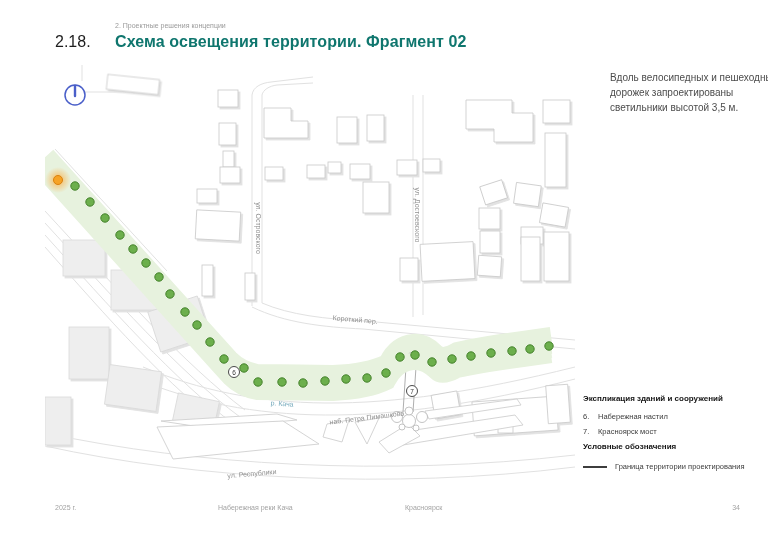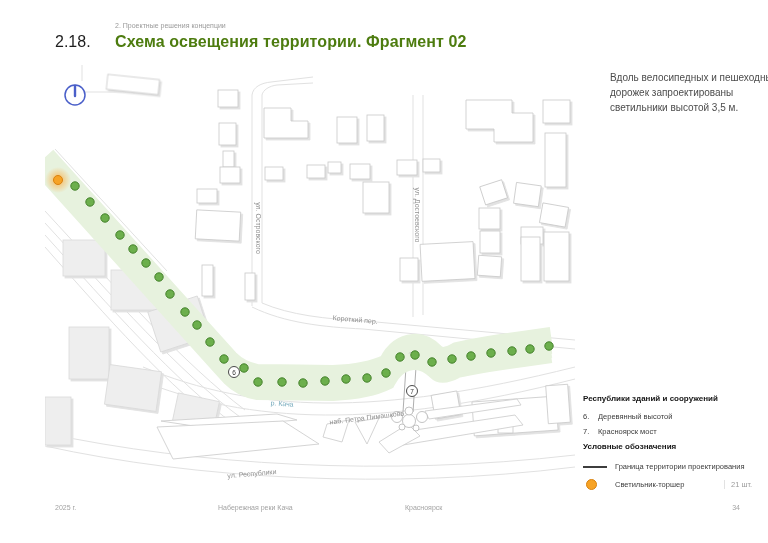--- a/index.html
+++ b/index.html
@@ -1,21 +1,21 @@
 <!DOCTYPE html>
 <html><head>
 <meta charset="utf-8">
 <style>
   html,body{margin:0;padding:0;background:#fff;}
   .page{position:relative;width:768px;height:543px;background:#fff;overflow:hidden;
         font-family:"Liberation Sans",sans-serif;color:#222;}
   .crumb{position:absolute;left:115px;top:22px;font-size:7px;color:#9a9a9a;}
   .titlerow{position:absolute;left:55px;top:33px;display:flex;align-items:baseline;}
   .sec-num{font-size:16px;color:#1d1d1d;width:60px;font-weight:400;}
-  .page-title{font-size:16px;font-weight:700;color:#4d7c0f;margin:0;letter-spacing:.1px;}
+  .page-title{font-size:16px;font-weight:700;color:#0f766e;margin:0;letter-spacing:.1px;}
   .map-wrap{position:absolute;left:45px;top:65px;width:530px;height:448px;}
   svg{font-family:"Liberation Sans",sans-serif;}
   .roads path,.roads line{stroke:#e1e1e1;fill:none;stroke-width:1;}
   .bld{filter:drop-shadow(2px 2.5px 0 #e2e2e2);}
   .bld rect,.bld path{fill:#fff;stroke:#c8c8c8;stroke-width:.8;}
   .bld .g{fill:#eeeeee;stroke:#d9d9d9;}
   .isl path{fill:#fff;stroke:#cfcfcf;stroke-width:.9;}
   .maplbl{fill:#8f8f8f;font-size:7px;}
   .river-lbl{fill:#74a9bb;}
   .note{position:absolute;left:610px;top:70px;width:174px;font-size:10px;color:#4c4c4c;line-height:1.5;}
@@ -215,45 +215,38 @@
       <g>
         <circle cx="30" cy="30" r="10" fill="#fff" stroke="#4A5FC9" stroke-width="1.5"></circle>
         <line x1="30" y1="31" x2="30" y2="21" stroke="#4A5FC9" stroke-width="2.4" stroke-linecap="round"></line>
       </g>
     </svg>
   </div>
 
   <div class="note">Вдоль велосипедных и пешеходных дорожек запроектированы светильники высотой 3,5 м.</div>
 
   <div class="legend">
-    <h3 class="lg-title">Республики зданий и сооружений</h3>
+    <h3 class="lg-title">Экспликация зданий и сооружений</h3>
     <div class="ex-row">
       <span class="ex-num">6.</span>
-      <span>Деревянный высотой</span>
+      <span>Набережная настил</span>
     </div>
     <div class="ex-row">
       <span class="ex-num">7.</span>
       <span>Красноярск мост</span>
     </div>
 
     <div class="sym-block">
       <h3 class="lg-title">Условные обозначения</h3>
       <div class="sym-row">
         <span class="sym-sw">
             <span class="sym-line"></span>
           </span>
         <span class="sym-label">Граница территории проектирования</span>
       </div>
-      <div class="sym-row">
-        <span class="sym-sw">
-            <span class="dot orange"></span>
-          </span>
-        <span class="sym-label">Светильник-торшер</span>
-        <span class="sym-count">21 шт.</span>
-      </div>
     </div>
   </div>
 
   <span class="ft" id="ft-year">2025 г.</span>
   <span class="ft" id="ft-project">Набережная реки Кача</span>
   <span class="ft" id="ft-city">Красноярск</span>
   <span class="ft" id="ft-page">34</span>
 
 </div>
 

